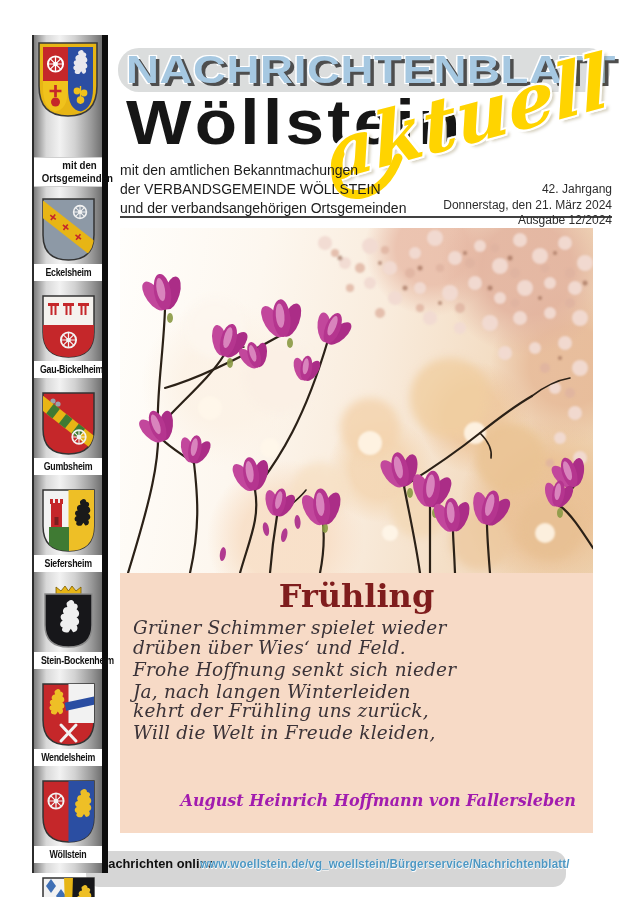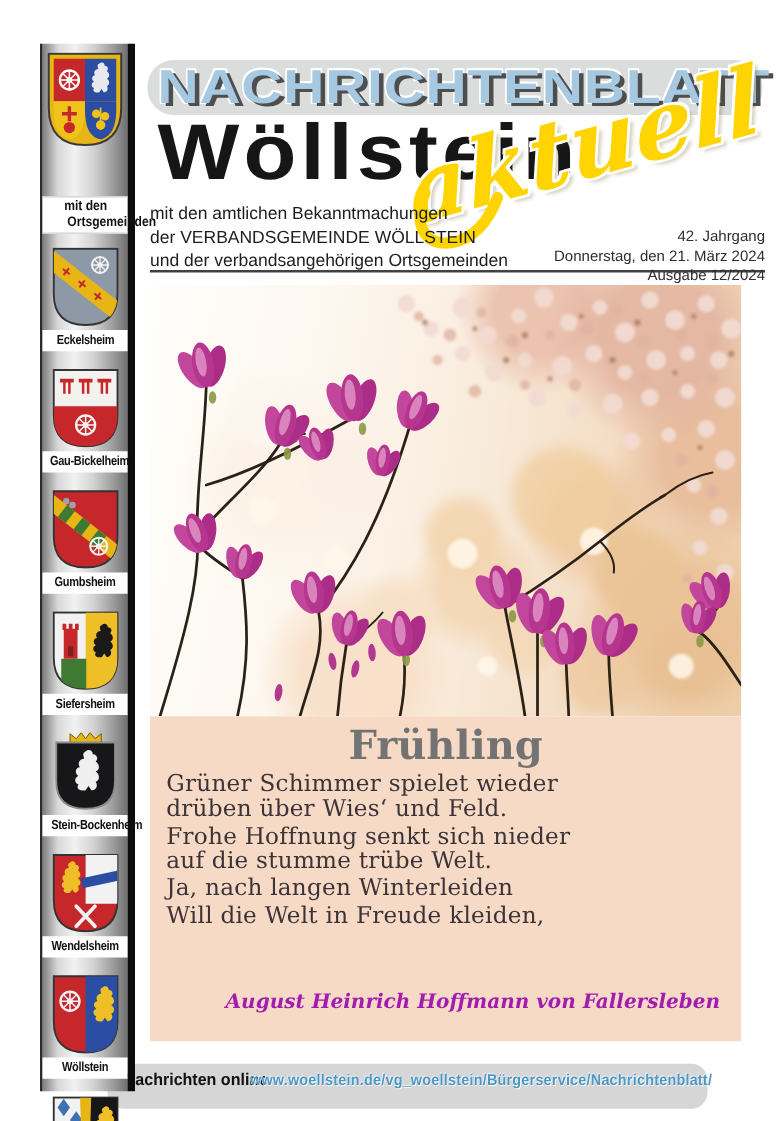--- a/index.html
+++ b/index.html
@@ -16,22 +16,22 @@
     position: absolute; left: 32px; top: 35px;
     width: 76px; height: 838px;
     border-left: 2px solid #2b2b2b;
     border-right: 6px solid #0d0d0d;
     background: linear-gradient(to right,#7d7d7d 0%,#d8d8d8 18%,#f2f2f2 38%,#d2d2d2 60%,#989898 85%,#6f6f6f 100%);
     z-index: 5;
   }
   .vg-shield { display:block; margin: 7px auto 39px auto; }
   .og-heading {
     width: 100%; background: #ffffff; border-top:1px solid #cfcfcf; border-bottom:1px solid #cfcfcf;
-    text-align: left; font-weight: bold; color:#111;
-    font-size: 11px; line-height: 13px; padding: 1px 15px;
+    text-align: right; font-weight: bold; color:#111;
+    font-size: 11px; line-height: 13px; padding: 1px 3px;
     margin-bottom: 11px;
   }
   .og-heading .cond { display:inline-block; transform: scaleX(.88); transform-origin: center; white-space: nowrap; }
   .og-item { margin-bottom: 14px; }
   .og-shield { display:block; margin: 0 auto 3px auto; }
   .og-label {
     width: 100%; height: 17px; background: #ffffff;
     text-align:center; font-weight:bold; color:#111;
     font-size: 10.5px; line-height: 17px;
     overflow: visible; white-space: nowrap;
@@ -102,25 +102,25 @@
   .photo svg.scene { position:absolute; inset:0; }
 
   
   .poem-box {
     position:absolute; left:120px; top:573px; width:473px; height:260px;
     background:#f7dac6;
   }
   .poem-title {
     margin-top:4px; text-align:center;
     font-family:"DejaVu Serif", serif; font-weight:bold;
-    font-size:32px; line-height:38px; color:#737373;
+    font-size:32px; line-height:38px; color:#7f1d1d;
   }
   .poem-lines {
     margin:3px 0 0 13px;
-    font-family:"DejaVu Serif", serif; 
+    font-family:"DejaVu Serif", serif; font-style:italic;
     font-size:18.5px; color:#3b3338;
   }
   .poem-lines p { line-height:19.5px; margin:0; letter-spacing:0.2px; }
   .couplet { margin-bottom:2.5px; }
   .poem-author {
     position:absolute; right:17px; top:218px;
     font-family:"DejaVu Serif", serif; font-style:italic; font-weight:bold;
     font-size:16px; color:#a21caf;
   }
 
@@ -511,24 +511,24 @@
 
 <div class="poem-box">
   <div class="poem-title">Frühling</div>
   <div class="poem-lines">
     <div class="couplet">
       <p>Grüner Schimmer spielet wieder</p>
       <p>drüben über Wies‘ und Feld.</p>
     </div>
     <div class="couplet">
       <p>Frohe Hoffnung senkt sich nieder</p>
-      <p>auf die stumme trübe Welt.</p>
     </div>
     <div class="couplet">
       <p>Ja, nach langen Winterleiden</p>
+      <p>kehrt der Frühling uns zurück,</p>
     </div>
     <div class="couplet">
       <p>Will die Welt in Freude kleiden,</p>
     </div>
   </div>
   <div class="poem-author">August Heinrich Hoffmann von Fallersleben</div>
 </div>
 
 <div class="footer-bar">
   <span class="footer-label">Nachrichten online</span>

